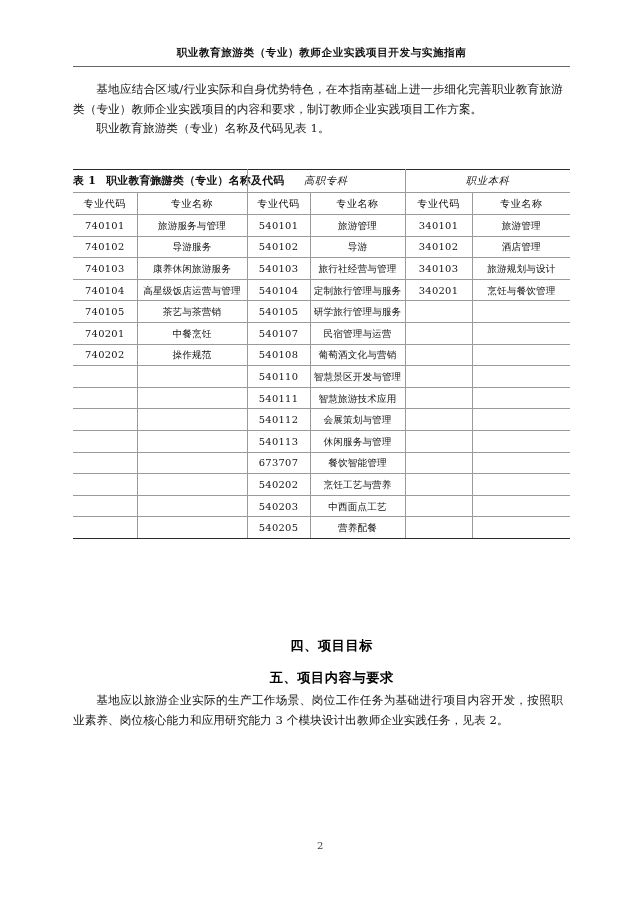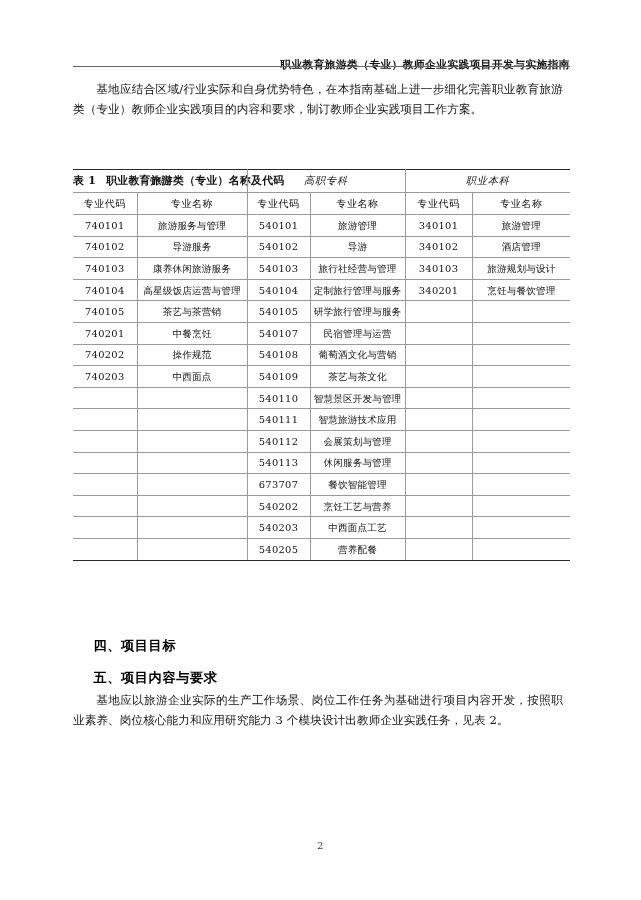--- a/index.html
+++ b/index.html
@@ -23,27 +23,26 @@
     box-sizing: border-box;
     padding: 0;
   }
 
   
   .hdr {
     position: absolute;
     left: 73px;
     top: 46px;
     width: 497px;
-    text-align: right;
+    text-align: center;
     font-size: 10.6px;
     font-weight: bold;
     letter-spacing: 0.55px;
     color: #111;
     white-space: nowrap;
-    margin-top: 12px;
   }
   .hdr-rule {
     position: absolute;
     left: 73px;
     top: 66px;
     width: 497px;
     height: 0;
     border-top: 1.1px solid #666;
   }
 
@@ -65,20 +64,21 @@
     color: #141414;
   }
   h3.sec {
     margin: 0;
     font-size: 13.2px;
     line-height: 26px;
     font-weight: bold;
     text-indent: 1.55em;
     letter-spacing: 0.6px;
     color: #000;
+    text-align: center;
   }
 
   
   .tbl-caption {
     position: absolute;
     left: 73px;
     top: 146px;
     width: 497px;
     font-size: 10.8px;
     font-weight: bold;
@@ -172,20 +172,21 @@
 </head>
 <body>
 
 <div class="page">
 
   <div class="hdr">职业教育旅游类（专业）教师企业实践项目开发与实施指南</div>
   <div class="hdr-rule"></div>
 
   <div class="content">
     <p class="para">基地应结合区域/行业实际和自身优势特色，在本指南基础上进一步细化完善职业教育旅游类（专业）教师企业实践项目的内容和要求，制订教师企业实践项目工作方案。</p>
+    <p class="para">职业教育旅游类（专业）名称及代码见表 1。</p>
   </div>
 
   <div class="tbl-caption">
     <span>表 1</span><span class="gap"></span><span>职业教育旅游类（专业）名称及代码</span>
   </div>
 
   <div class="tbl-wrap">
     <table class="codes">
       <colgroup>
         <col class="c-code">
@@ -261,28 +262,20 @@
           </tr>
           <tr>
             <td class="num edge-l">740202</td>
             <td>操作规范</td>
             <td class="num">540108</td>
             <td>葡萄酒文化与营销</td>
             <td class="num"></td>
             <td class=" edge-r"></td>
           </tr>
           <tr>
-            <td class="num edge-l">740203</td>
-            <td>中西面点</td>
-            <td class="num">540109</td>
-            <td>茶艺与茶文化</td>
-            <td class="num"></td>
-            <td class=" edge-r"></td>
-          </tr>
-          <tr>
             <td class="num edge-l"></td>
             <td></td>
             <td class="num">540110</td>
             <td>智慧景区开发与管理</td>
             <td class="num"></td>
             <td class=" edge-r"></td>
           </tr>
           <tr>
             <td class="num edge-l"></td>
             <td></td>

